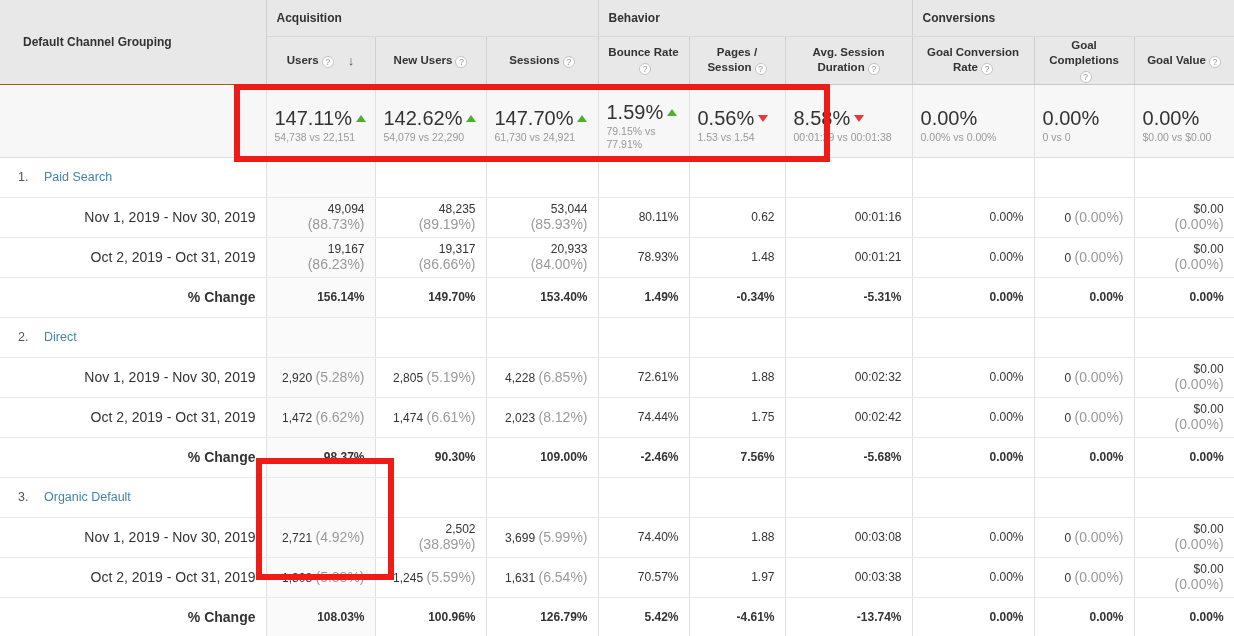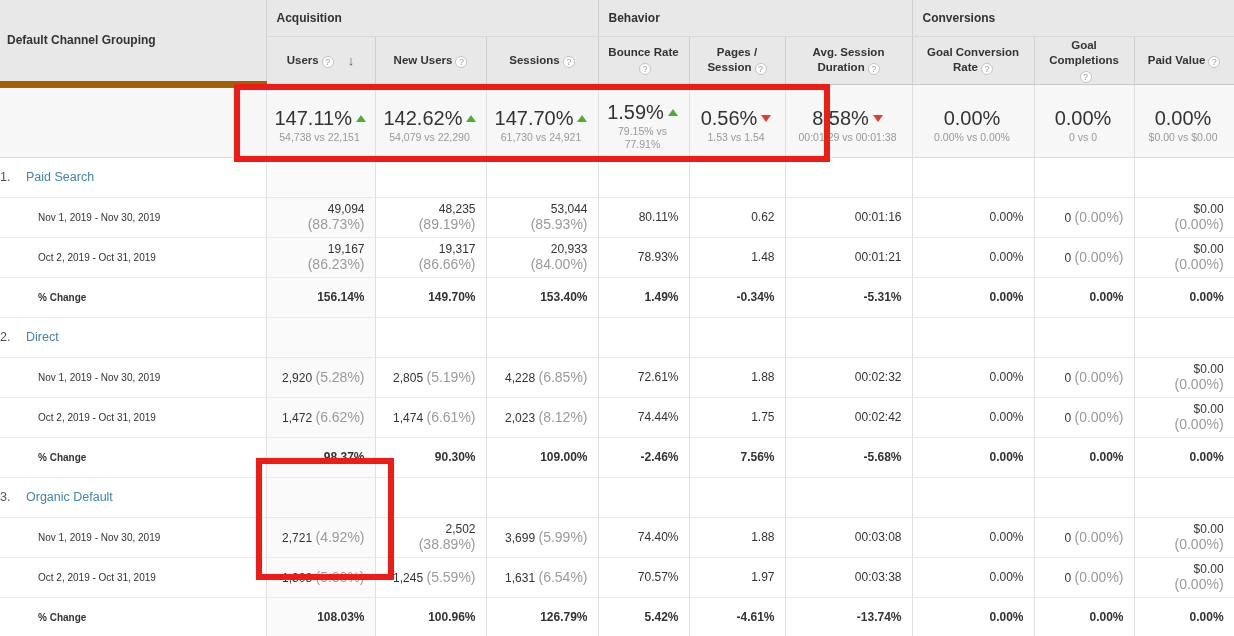--- a/index.html
+++ b/index.html
@@ -39,22 +39,22 @@
     color: #333;
     text-align: left;
     padding: 0 10px;
     border-bottom: 1px solid #d8d8d8;
     border-right: 1px solid #d0d0d0;
     vertical-align: middle;
   }
   tr.grp-row th.dim-head {
     height: 84px;
     vertical-align: middle;
-    border-bottom: 7px solid #a16207;
-    padding-left: 7px;
+    border-bottom: 1px solid #a16207;
+    padding-left: 23px;
   }
   tr.col-row th {
     background: #e8e8e8;
     height: 48px;
     font-size: 11.5px;
     font-weight: bold;
     color: #333;
     text-align: center;
     padding: 0 8px;
     border-bottom: 1px solid #c8c8c8;
@@ -83,21 +83,21 @@
     color: #555;
     font-size: 13px;
     font-weight: normal;
     position: relative;
     top: 1px;
   }
   
   tr.summary td {
     background: #f7f7f7;
     height: 69px;
-    text-align: center;
+    text-align: left;
     padding: 16px 10px 6px 8px;
     border-right: 1px solid #e0e0e0;
     border-bottom: 1px solid #dcdcdc;
   }
   tr.summary td.dim-cell { background: #f7f7f7; }
   .sum-big {
     font-size: 20px;
     color: #333;
     line-height: 22px;
     white-space: nowrap;
@@ -126,39 +126,40 @@
     border-right: 5px solid transparent;
     border-top: 7px solid #e53935;
   }
   
   tr.chan-row td {
     height: 40px;
     background: #ffffff;
     border-bottom: 1px solid #e8e8e8;
   }
   tr.chan-row td.dim-cell {
+    padding-left: 18px;
     font-size: 12.5px;
   }
   tr.chan-row td.shade { background: #fafafa; }
   .chan-idx { color: #555; display:inline-block; width: 26px; }
   .chan-link { color: #4285a8; text-decoration: none; }
   
   tr.data-row td, tr.chg-row td {
     height: 40px;
     text-align: right;
     padding: 0 10px;
     font-size: 12px;
     color: #333;
     background: #fff;
     border-bottom: 1px solid #eaeaea;
   }
   tr.data-row td.dim-cell, tr.chg-row td.dim-cell {
-    text-align: left;
+    text-align: right;
     padding-left: 38px;
-    font-size: 10px;
+    font-size: 14px;
   }
   tr.data-row td.users-col, tr.chg-row td.users-col { background: #fafafa; }
   tr.chg-row td { font-weight: bold; padding-left: 38px; }
   tr.chg-row td.dim-cell { font-weight: bold; }
   .b { font-weight: normal; }
   .pct { color: #9a9a9a; font-size: 14px; }
   
   .annot {
     position: absolute;
     border: 6px solid #ee1b16;
@@ -213,21 +214,21 @@
         <th>
           <span>Avg. Session Duration</span><span class="help">?</span>
         </th>
         <th>
           <span>Goal Conversion Rate</span><span class="help">?</span>
         </th>
         <th>
           <span>Goal Completions</span><span class="help">?</span>
         </th>
         <th>
-          <span>Paid Value</span><span class="help">?</span>
+          <span>Goal Value</span><span class="help">?</span>
         </th>
       </tr>
     </thead>
 
     <tbody id="tbody">
         <tr class="summary">
           <td class="dim-cell"></td>
           <td>
             <div class="sum-big">147.11%<span class="tri-up"></span></div>
             <div class="sum-sub">54,738 vs 22,151</div>

